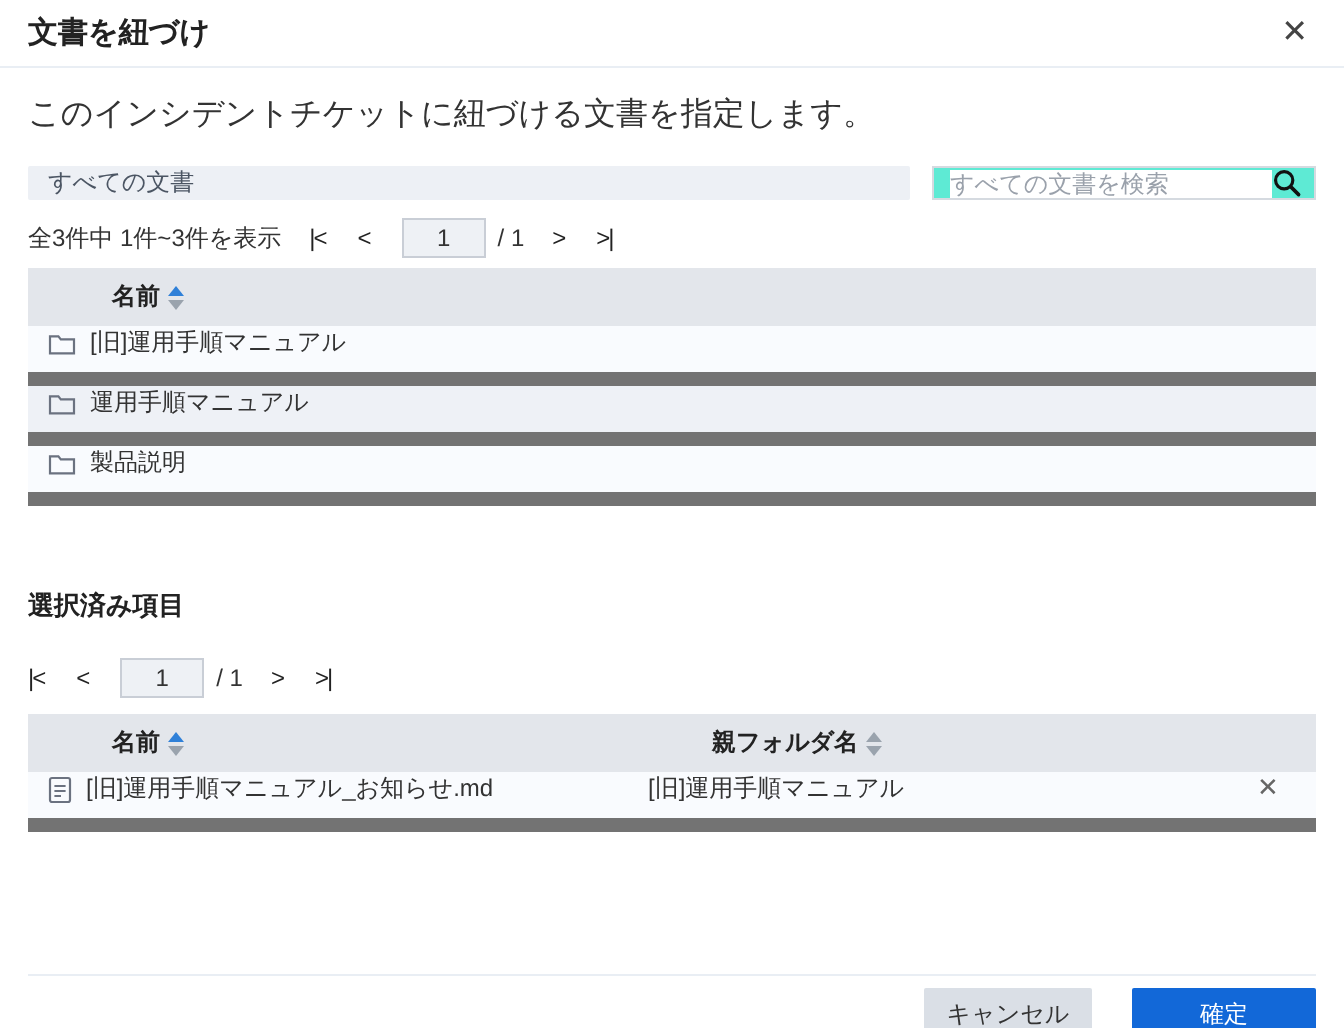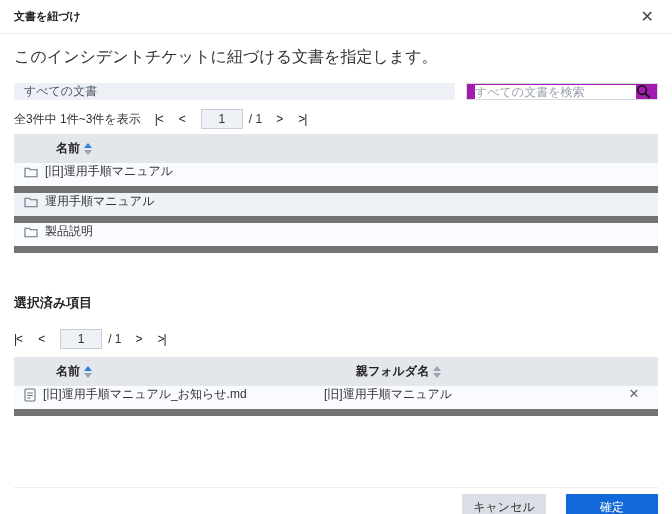--- a/index.html
+++ b/index.html
@@ -4,32 +4,32 @@
 <style>
   * { box-sizing: border-box; margin: 0; padding: 0; }
   html, body { width: 672px; height: 514px; background: #fff; overflow: hidden; }
   body { font-family: "Liberation Sans", "DejaVu Sans", sans-serif; color: #333; }
 
   .dialog { width: 672px; height: 514px; background: #fff; display: flex; flex-direction: column; }
 
   
   .dlg-header { height: 34px; flex: 0 0 34px; display: flex; align-items: center;
                 justify-content: space-between; padding: 0 14px; border-bottom: 1px solid #e9eef4; }
-  .dlg-title { font-size: 11px; font-weight: bold; color: #222; }
+  .dlg-title { font-size: 15px; font-weight: bold; color: #222; }
   .dlg-close { font-size: 16px; color: #444; cursor: pointer; line-height: 1; padding: 2px 4px; }
 
   .dlg-body { padding: 0 14px; flex: 1 1 auto; }
 
   .description { margin-top: 13px; font-size: 16px; color: #333; }
 
   
   .filter-row { margin-top: 15px; display: flex; justify-content: space-between; height: 17px; }
   .scope-select { flex: 0 0 441px; background: #edf0f5; color: #4b5563; font-size: 12px;
                   display: flex; align-items: center; padding: 0 10px; border-radius: 1px; cursor: pointer; }
-  .search-box { flex: 0 0 192px; border: 1px solid #d5dae0; background: #a21caf; display: flex;
+  .search-box { flex: 0 0 192px; border: 1px solid #d5dae0; background: #5eead4; display: flex;
                 align-items: center; padding: 0 6px 0 8px; }
   .search-box input { border: none; outline: none; flex: 1 1 auto; font-size: 12px; color: #333;
                       font-family: "Liberation Sans", "DejaVu Sans", sans-serif; min-width: 0; }
   .search-box input::placeholder { color: #9aa1ab; }
   .search-icon { flex: 0 0 auto; display: flex; align-items: center; cursor: pointer; }
 
   
   .pagination { display: flex; align-items: center; font-size: 12px; color: #333; height: 20px; }
   .pg-summary { margin-right: 14px; }
   .pg-btn { color: #222; font-size: 12px; cursor: pointer; letter-spacing: -1px;

